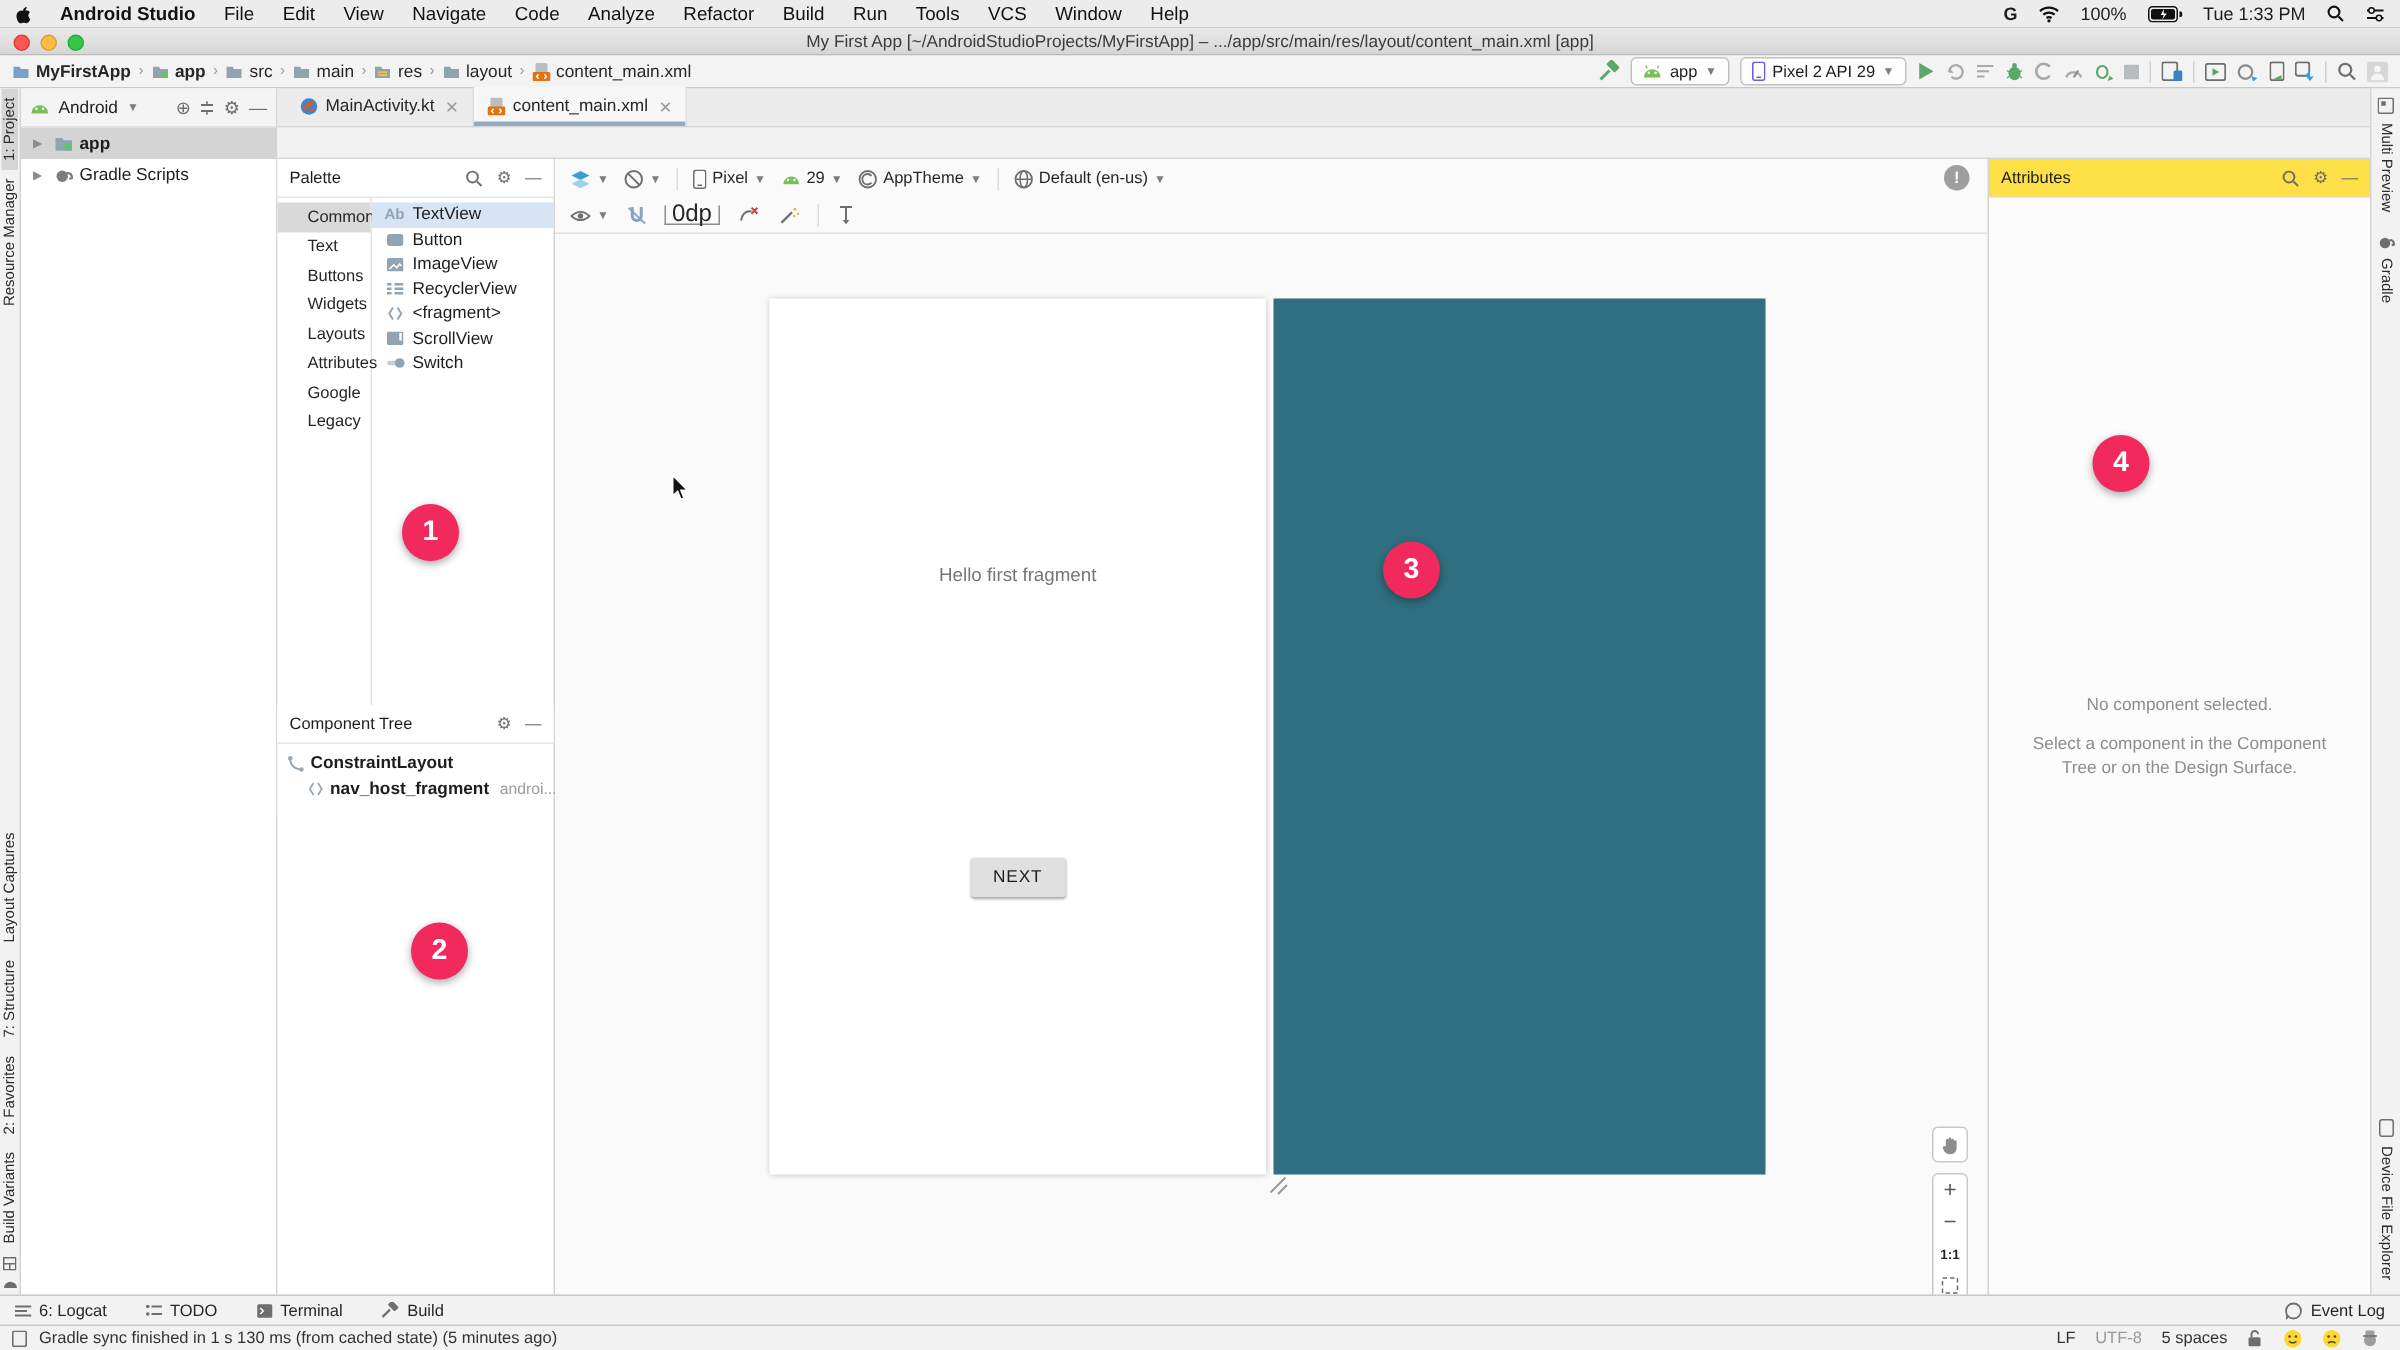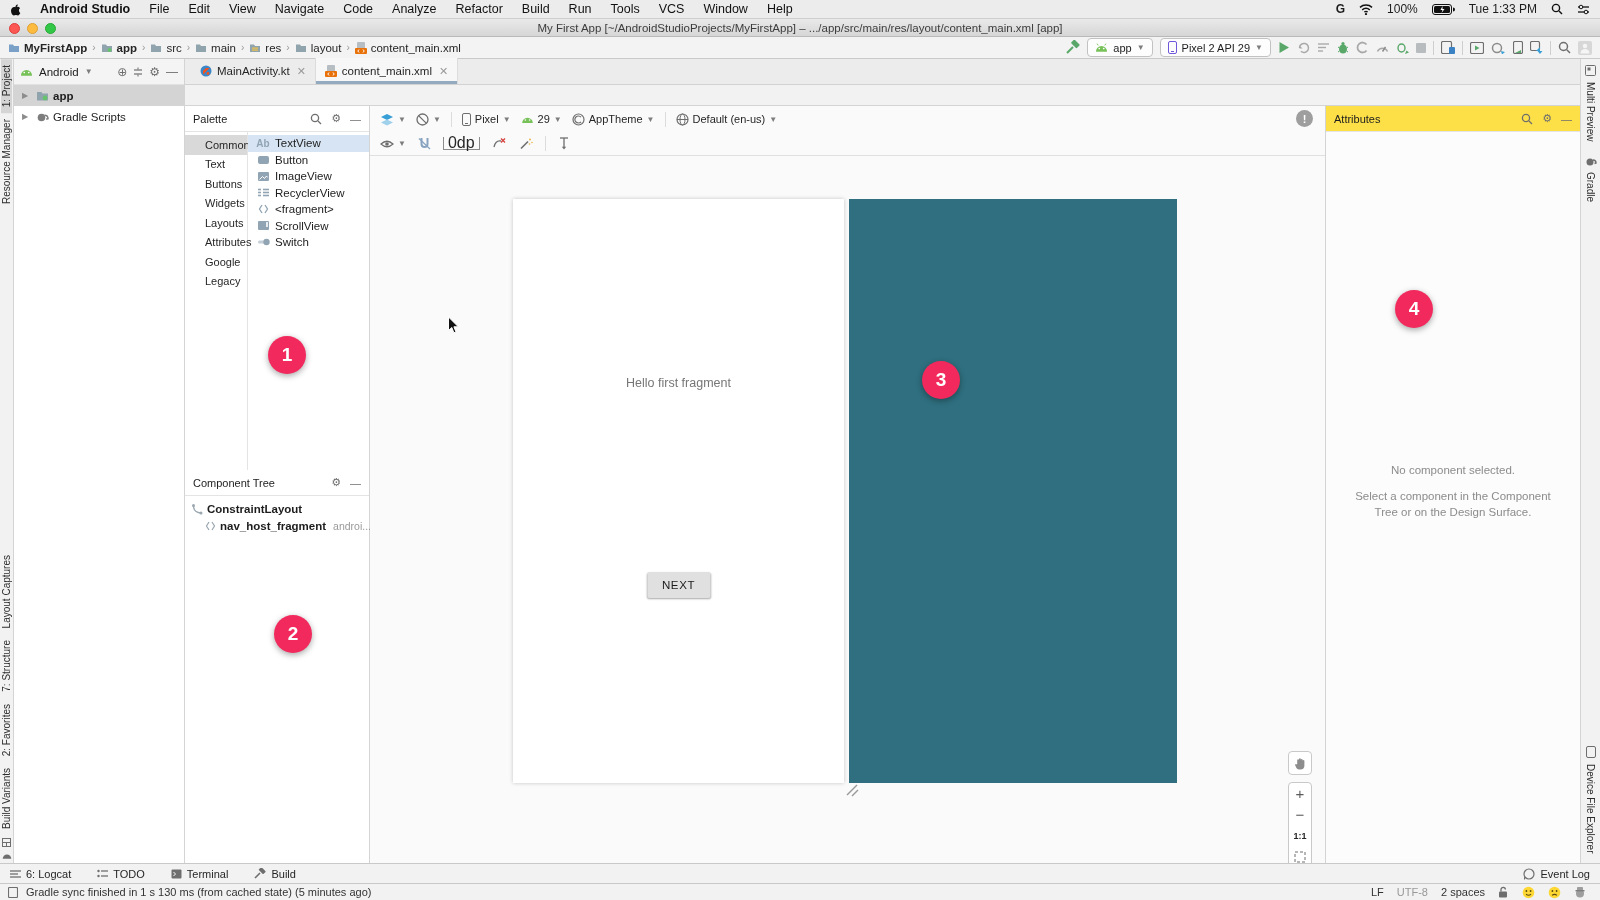--- a/index.html
+++ b/index.html
@@ -834,21 +834,21 @@
 <div class="abs statusbar">
   <span class="icon">
       <svg width="10" height="11">
         <rect x="0.5" y="0.5" width="9" height="10" rx="1" fill="none" stroke="#6e6e6e" stroke-width="1.1"></rect>
       </svg>
     </span>
   <span>Gradle sync finished in 1 s 130 ms (from cached state) (5 minutes ago)</span>
   <span class="sb-right">
     <span>LF</span>
     <span class="muted">UTF-8</span>
-    <span>2 spaces</span>
+    <span>5 spaces</span>
     <span class="icon">
         <svg width="11" height="12">
           <rect x="1" y="5.5" width="8" height="6" rx="1" fill="#6e6e6e"></rect>
           <path d="M3 5.5 V3.5 a2.2 2.2 0 0 1 4.4 0" fill="none" stroke="#6e6e6e" stroke-width="1.3"></path>
         </svg>
       </span>
     <span class="icon">
         <svg width="13" height="13">
           <circle cx="6.5" cy="6.5" r="5.8" fill="#FDD835"></circle>
           <circle cx="4.4" cy="5" r="0.9" fill="#5d4a12"></circle>

